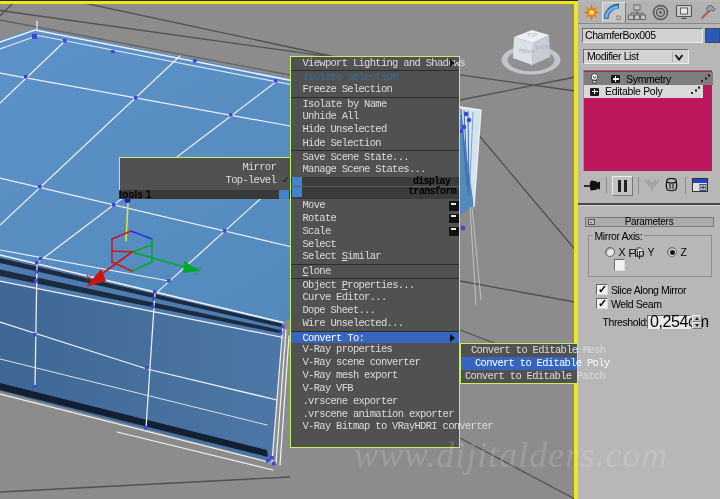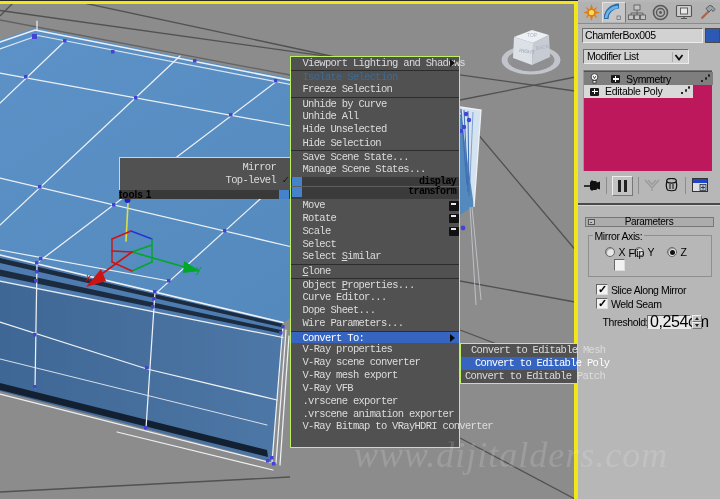--- a/index.html
+++ b/index.html
@@ -194,43 +194,43 @@
     <div class="mi" style="text-align:right; padding-right:14px; padding-left:0;">Top-level <span style="position:absolute; right:2px; top:0; color:#111; font-weight:bold;">✓</span></div>
   </div>
   <div style="position:absolute; left:119px; top:189.5px; width:171px; height:9.5px; background:#393939; z-index:21; color:#000; font-weight:bold; font-size:10px; line-height:9.5px; padding-left:0;">tools 1
     <div style="position:absolute; right:1px; top:0; width:10px; height:9.5px; background:#4482cc;"></div>
   </div>
 
   <div class="menu" id="qmain" style="left:289.5px; top:55.5px; width:170.5px; height:392px;">
     <div class="mi">Viewport Lighting and Shadows<span class="arrow"></span></div>
     <div class="mi bsep" style="color:#3d6b96;">Isolate Selection</div>
     <div class="mi">Freeze Selection</div>
-    <div class="mi bsep">Unhide by Curve</div>
+    <div class="mi bsep">Isolate by Name</div>
     <div class="mi">Unhide All</div>
     <div class="mi">Hide Unselected</div>
     <div class="mi">Hide Selection</div>
     <div class="mi bsep">Save Scene State...</div>
     <div class="mi">Manage Scene States...</div>
-    <div class="qbar" style="text-align:right; padding-right:3px;">display
+    <div class="qbar" style="text-align:right; padding-right:9px;">display
       <div style="position:absolute; left:1px; top:0; width:10px; height:9px; background:#4482cc;"></div>
     </div>
     <div style="height:1.5px; background:#5e5e5e;"></div>
     <div class="qbar" style="text-align:right; padding-right:3px; height:12px; line-height:10px;">transform
       <div style="position:absolute; left:1px; top:0; width:10px; height:10px; background:#4482cc;"></div>
     </div>
     <div class="mi m2">Move<span class="micon"></span></div>
     <div class="mi m2">Rotate<span class="micon"></span></div>
     <div class="mi m2">Scale<span class="micon"></span></div>
     <div class="mi m2">Select</div>
     <div class="mi m2">Select <u>S</u>imilar</div>
     <div class="mi m2 bsep"><u>C</u>lone</div>
     <div class="mi m2 bsep">Object <u>P</u>roperties...</div>
     <div class="mi m2">Curve Editor...</div>
     <div class="mi m2">Dope Sheet...</div>
-    <div class="mi m2">Wire Parameters...</div>
+    <div class="mi m2">Wire Unselected...</div>
     <div class="mi m2 bsep hl">Convert To:<span class="arrow" style="border-left-color:#0a0a0a;"></span></div>
     <div class="mi m2">V-Ray properties</div>
     <div class="mi m2">V-Ray scene converter</div>
     <div class="mi m2">V-Ray mesh export</div>
     <div class="mi m2">V-Ray VFB</div>
     <div class="mi m2">.vrscene exporter</div>
     <div class="mi m2">.vrscene animation exporter</div>
     <div class="mi m2">V-Ray Bitmap to VRayHDRI converter</div>
   </div>
 
@@ -304,21 +304,21 @@
       <div style="position:absolute; left:0; top:1px; width:129px; height:13px; background:#7e7e7e;">
         <svg style="position:absolute; left:6px; top:1px;" width="9" height="11" viewBox="0 0 9 11">
             <circle cx="4.5" cy="4" r="3.4" fill="#f4f4f4" stroke="#222" stroke-width="0.8"></circle>
             <rect x="3" y="7.5" width="3" height="2.5" fill="#f4f4f4" stroke="#222" stroke-width="0.7"></rect>
             <path d="M3.2,3.1 L4.5,5.5 L5.8,3.1" fill="none" stroke="#222" stroke-width="0.8"></path>
           </svg>
         <span class="plusbox" style="left:27px; top:3px;"></span>
         <span style="position:absolute; left:42px; top:0.5px; font-size:10.5px; letter-spacing:-0.3px; color:#000;">Symmetry</span>
         <span class="grips" style="top:2px;"></span>
       </div>
-      <div style="position:absolute; left:0; top:14px; width:109px; height:12.5px; background:#d9d9d9;">
+      <div style="position:absolute; left:0; top:14px; width:119px; height:12.5px; background:#d9d9d9;">
         <span class="plusbox" style="left:6px; top:2.5px;"></span>
         <span style="position:absolute; left:21px; top:0px; font-size:10.5px; letter-spacing:-0.3px; color:#000;">Editable Poly</span>
         <span class="grips" style="top:1px;"></span>
       </div>
     </div>
 
     <div style="position:absolute; left:0; top:174px; width:142.5px; height:26px;">
       <svg style="position:absolute; left:6px; top:5px;" width="17" height="13" viewBox="0 0 17 13">
           <path d="M0,7 L6,7" stroke="#111" stroke-width="1.6"></path>
           <rect x="6" y="2" width="7" height="9" rx="1.5" fill="#111"></rect>

